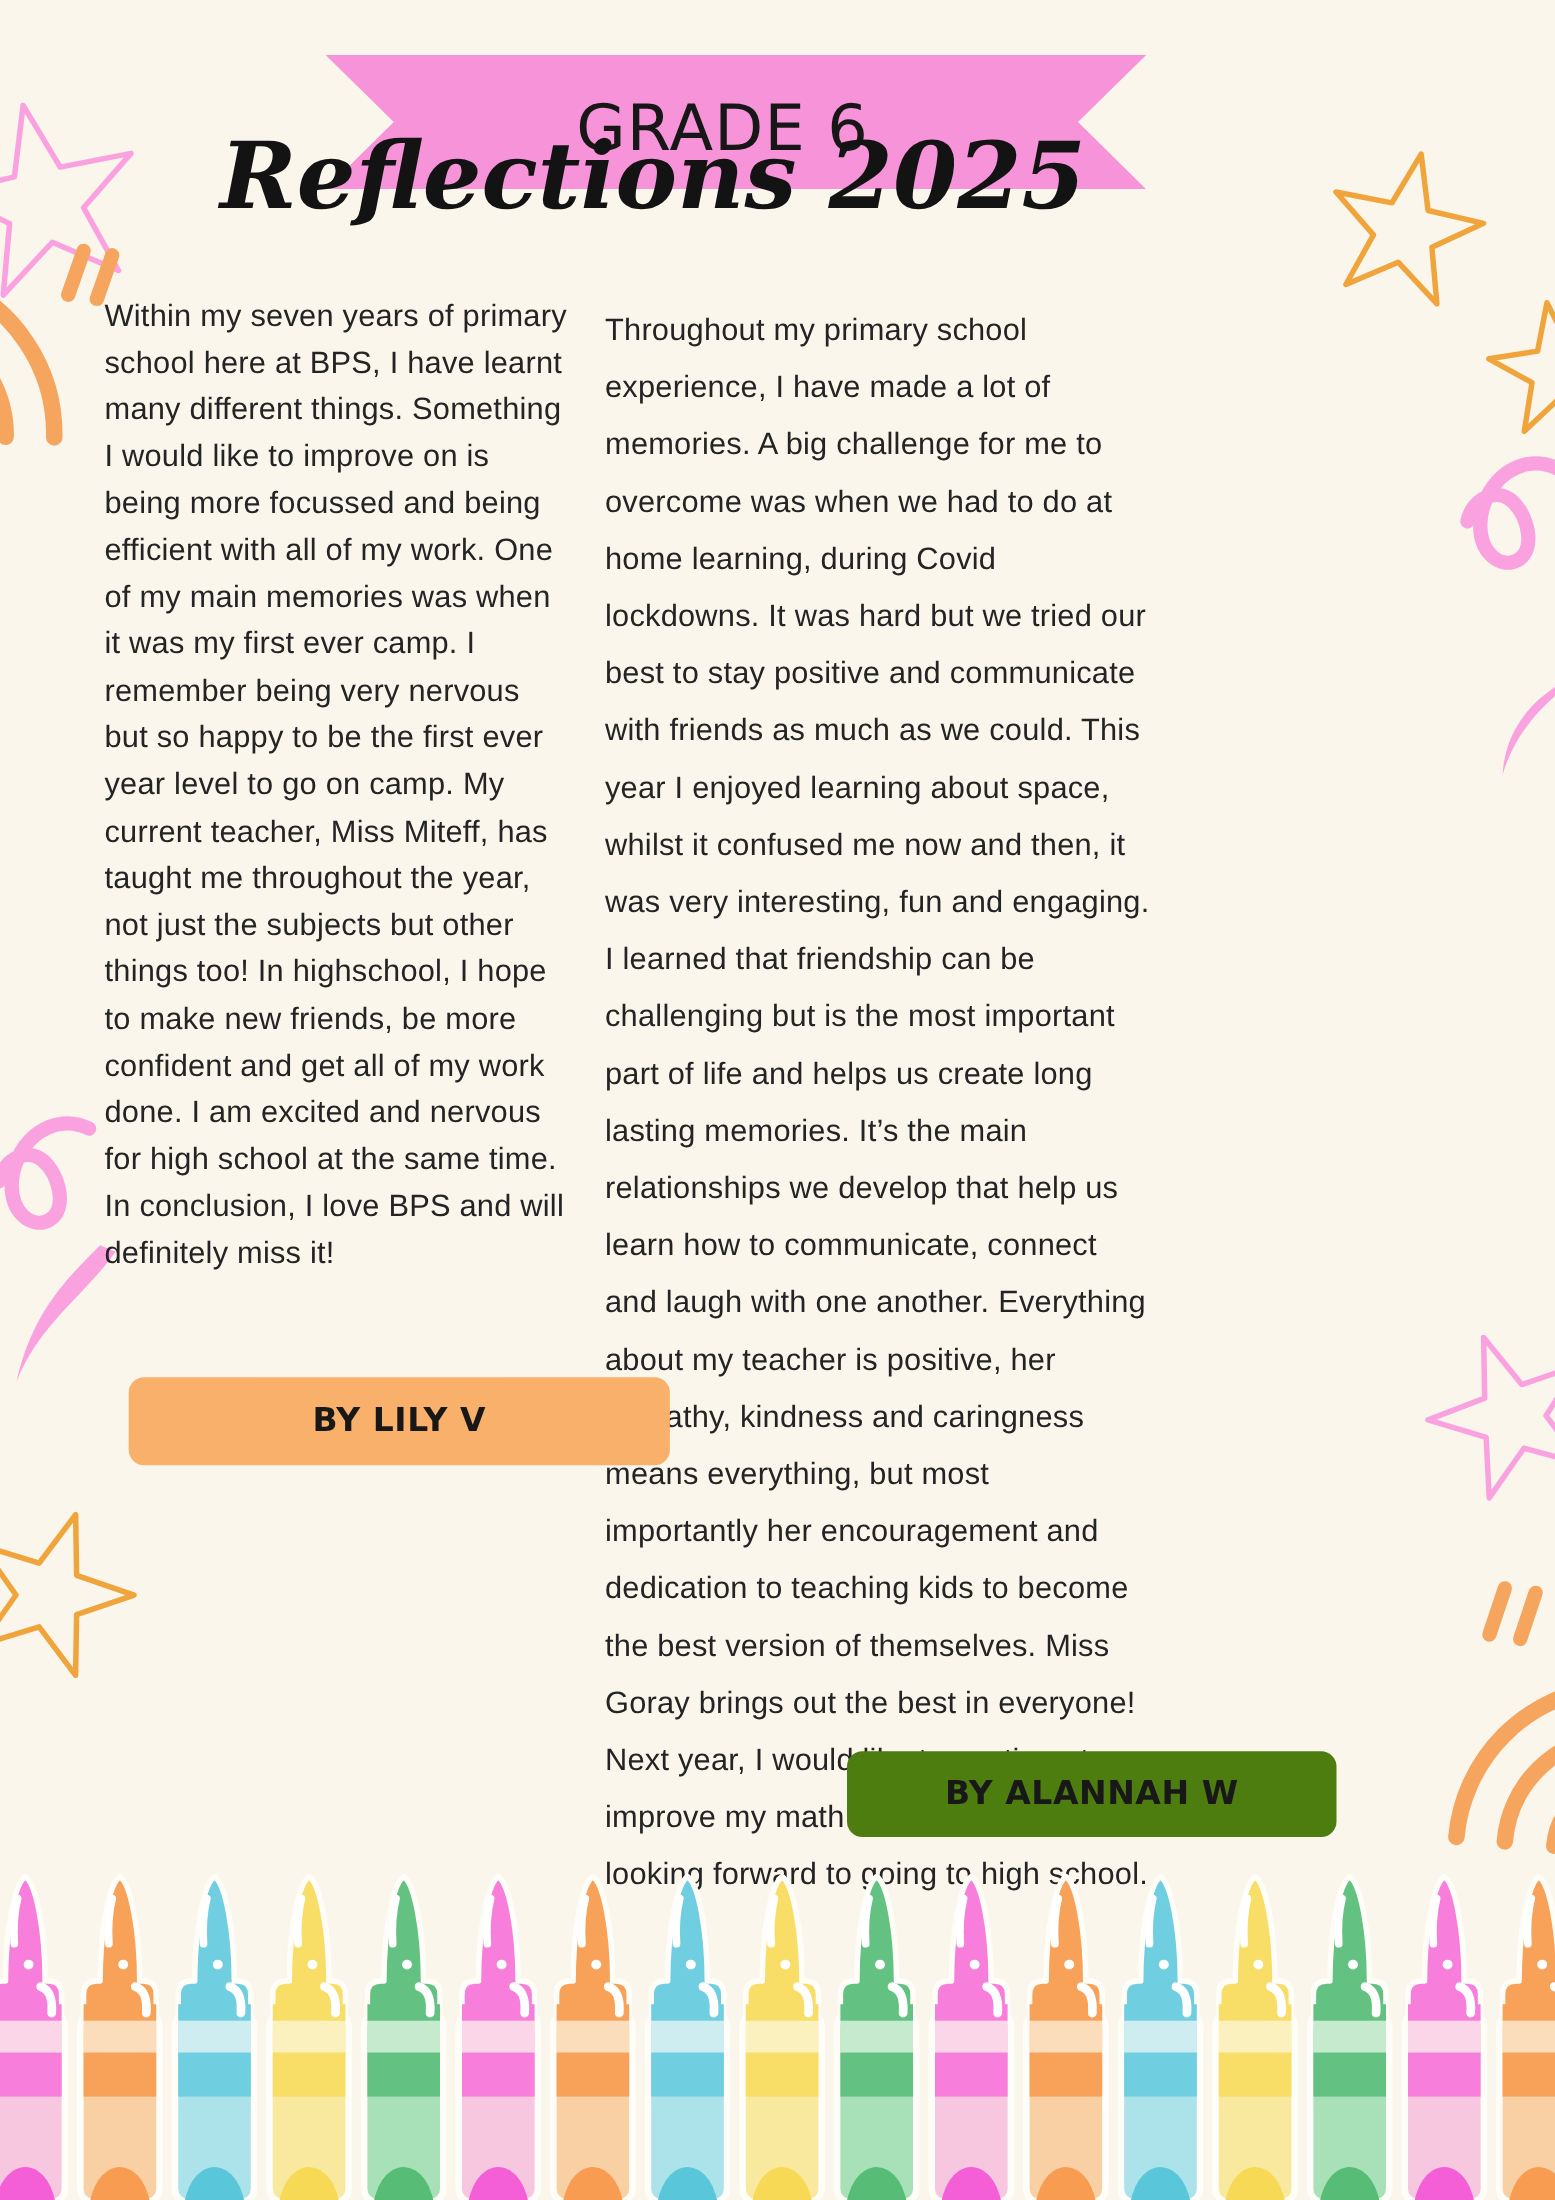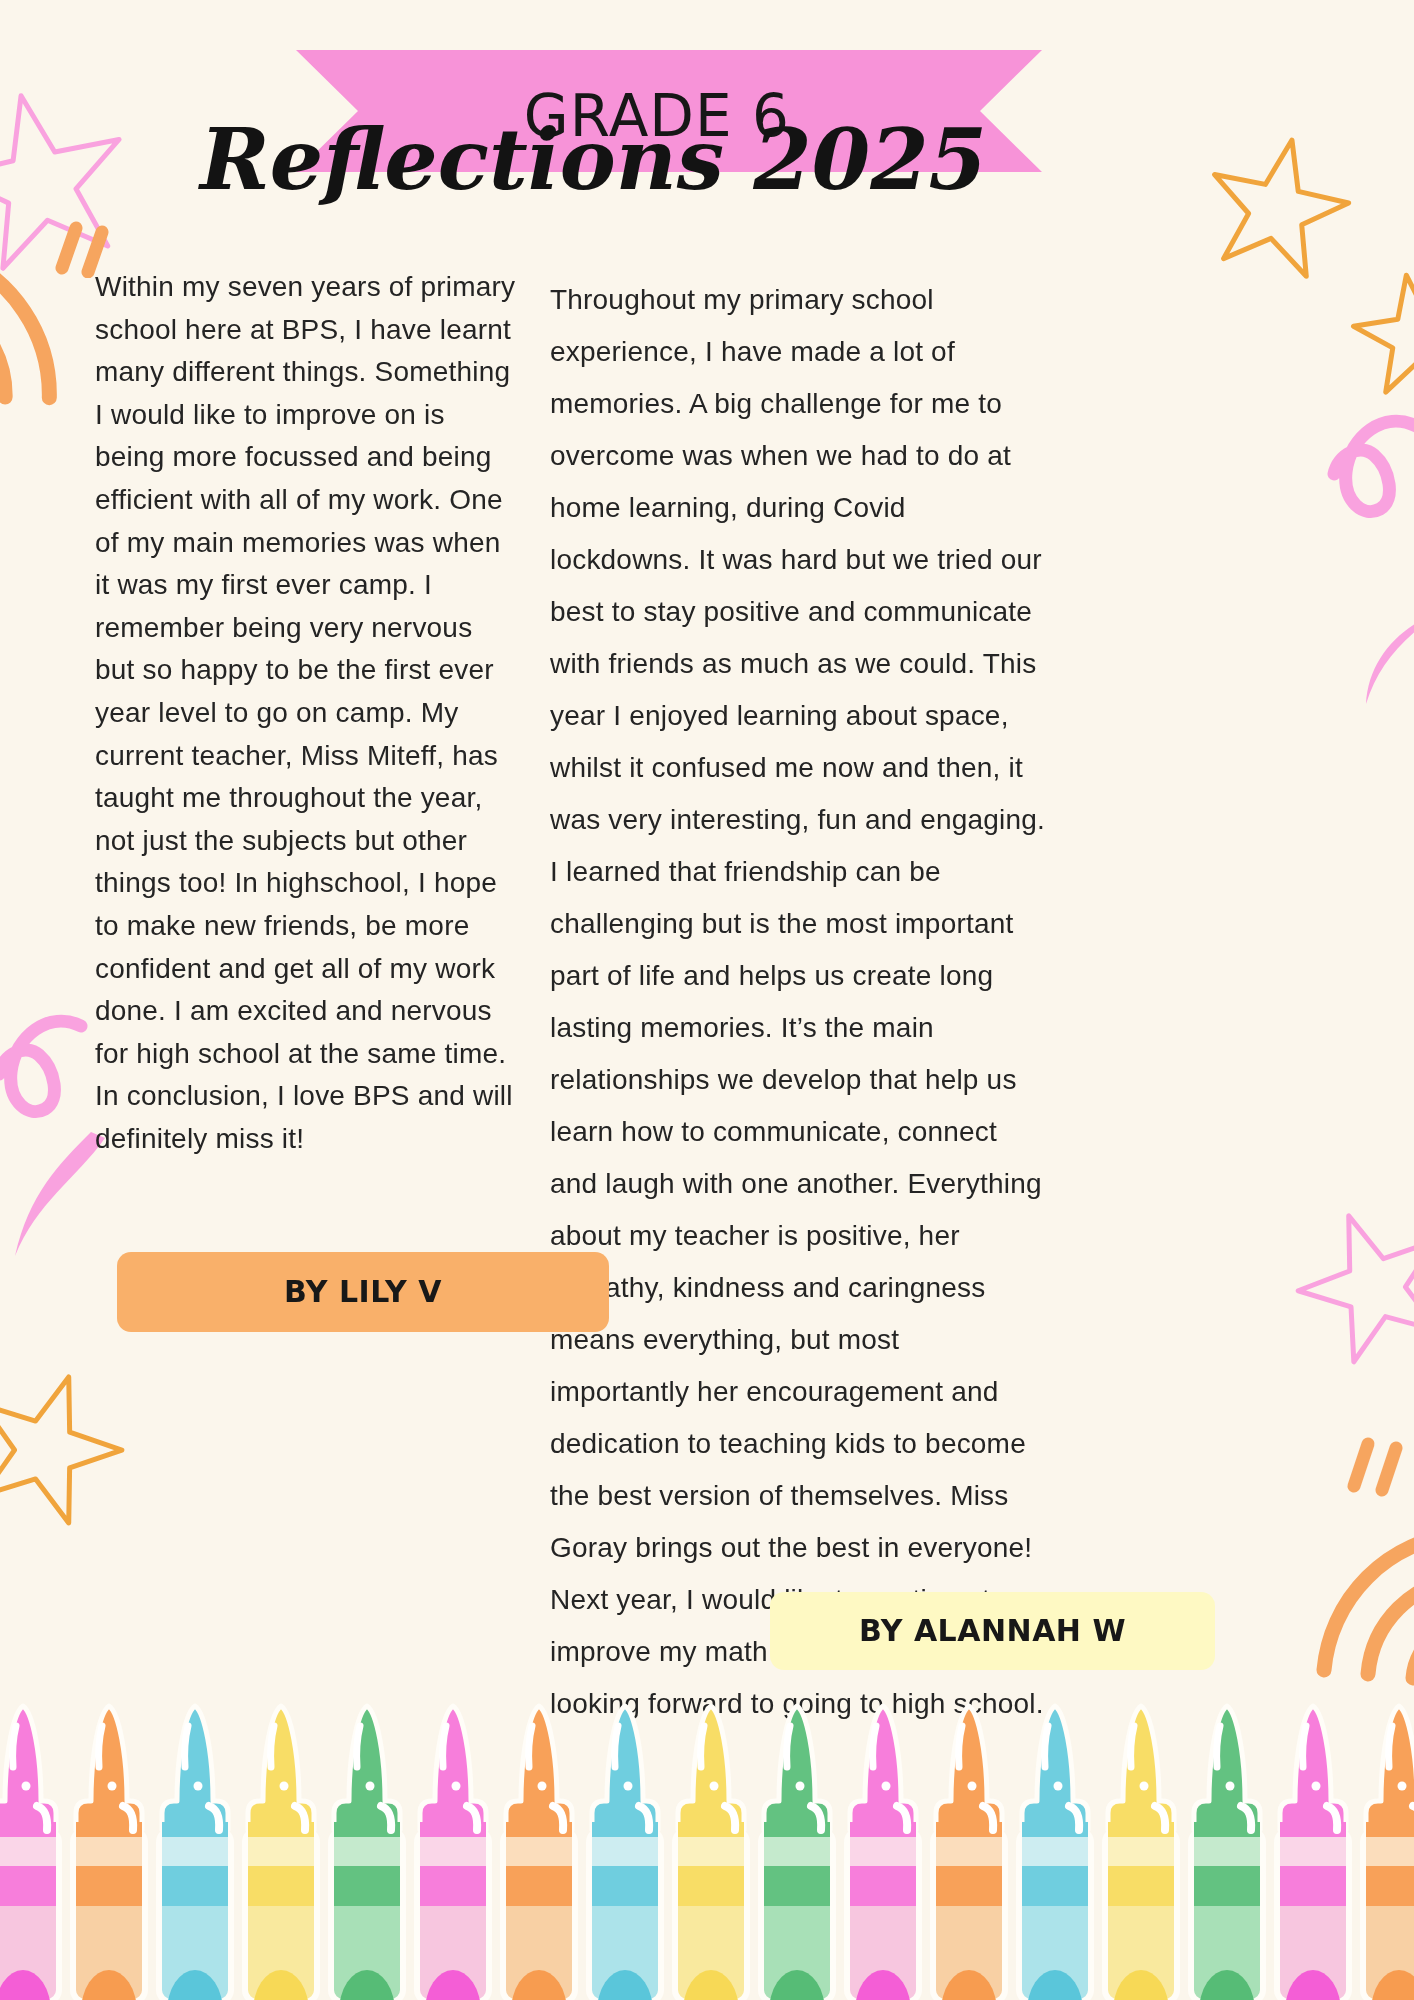--- a/index.html
+++ b/index.html
@@ -159,21 +159,21 @@
 means everything, but most
 importantly her encouragement and
 dedication to teaching kids to become
 the best version of themselves. Miss
 Goray brings out the best in everyone!
 Next year, I would like to continue to
 improve my math skills, and I am
 looking forward to going to high school.</div>
 
   <div class="badge badge-lily" style="background: rgb(249, 176, 106);">BY LILY V</div>
-  <div class="badge badge-alannah" style="background: #fef9c3;">BY ALANNAH W</div>
+  <div class="badge badge-alannah" style="background: #4d7c0f;">BY ALANNAH W</div>
 
   <div class="crayon-row">
       <svg width="86" height="300" viewBox="0 0 86 300">
     <defs>
           <clipPath id="cb0">
             <rect x="7" y="130" width="72" height="172" rx="12"></rect>
           </clipPath>
         </defs>
     <rect x="7" y="130" width="72" height="172" rx="12" fill="#F7C6DF" stroke="#FFFDF8" stroke-width="6"></rect>
     <rect x="10" y="136" width="66" height="30" fill="#FAD6E8"></rect>

